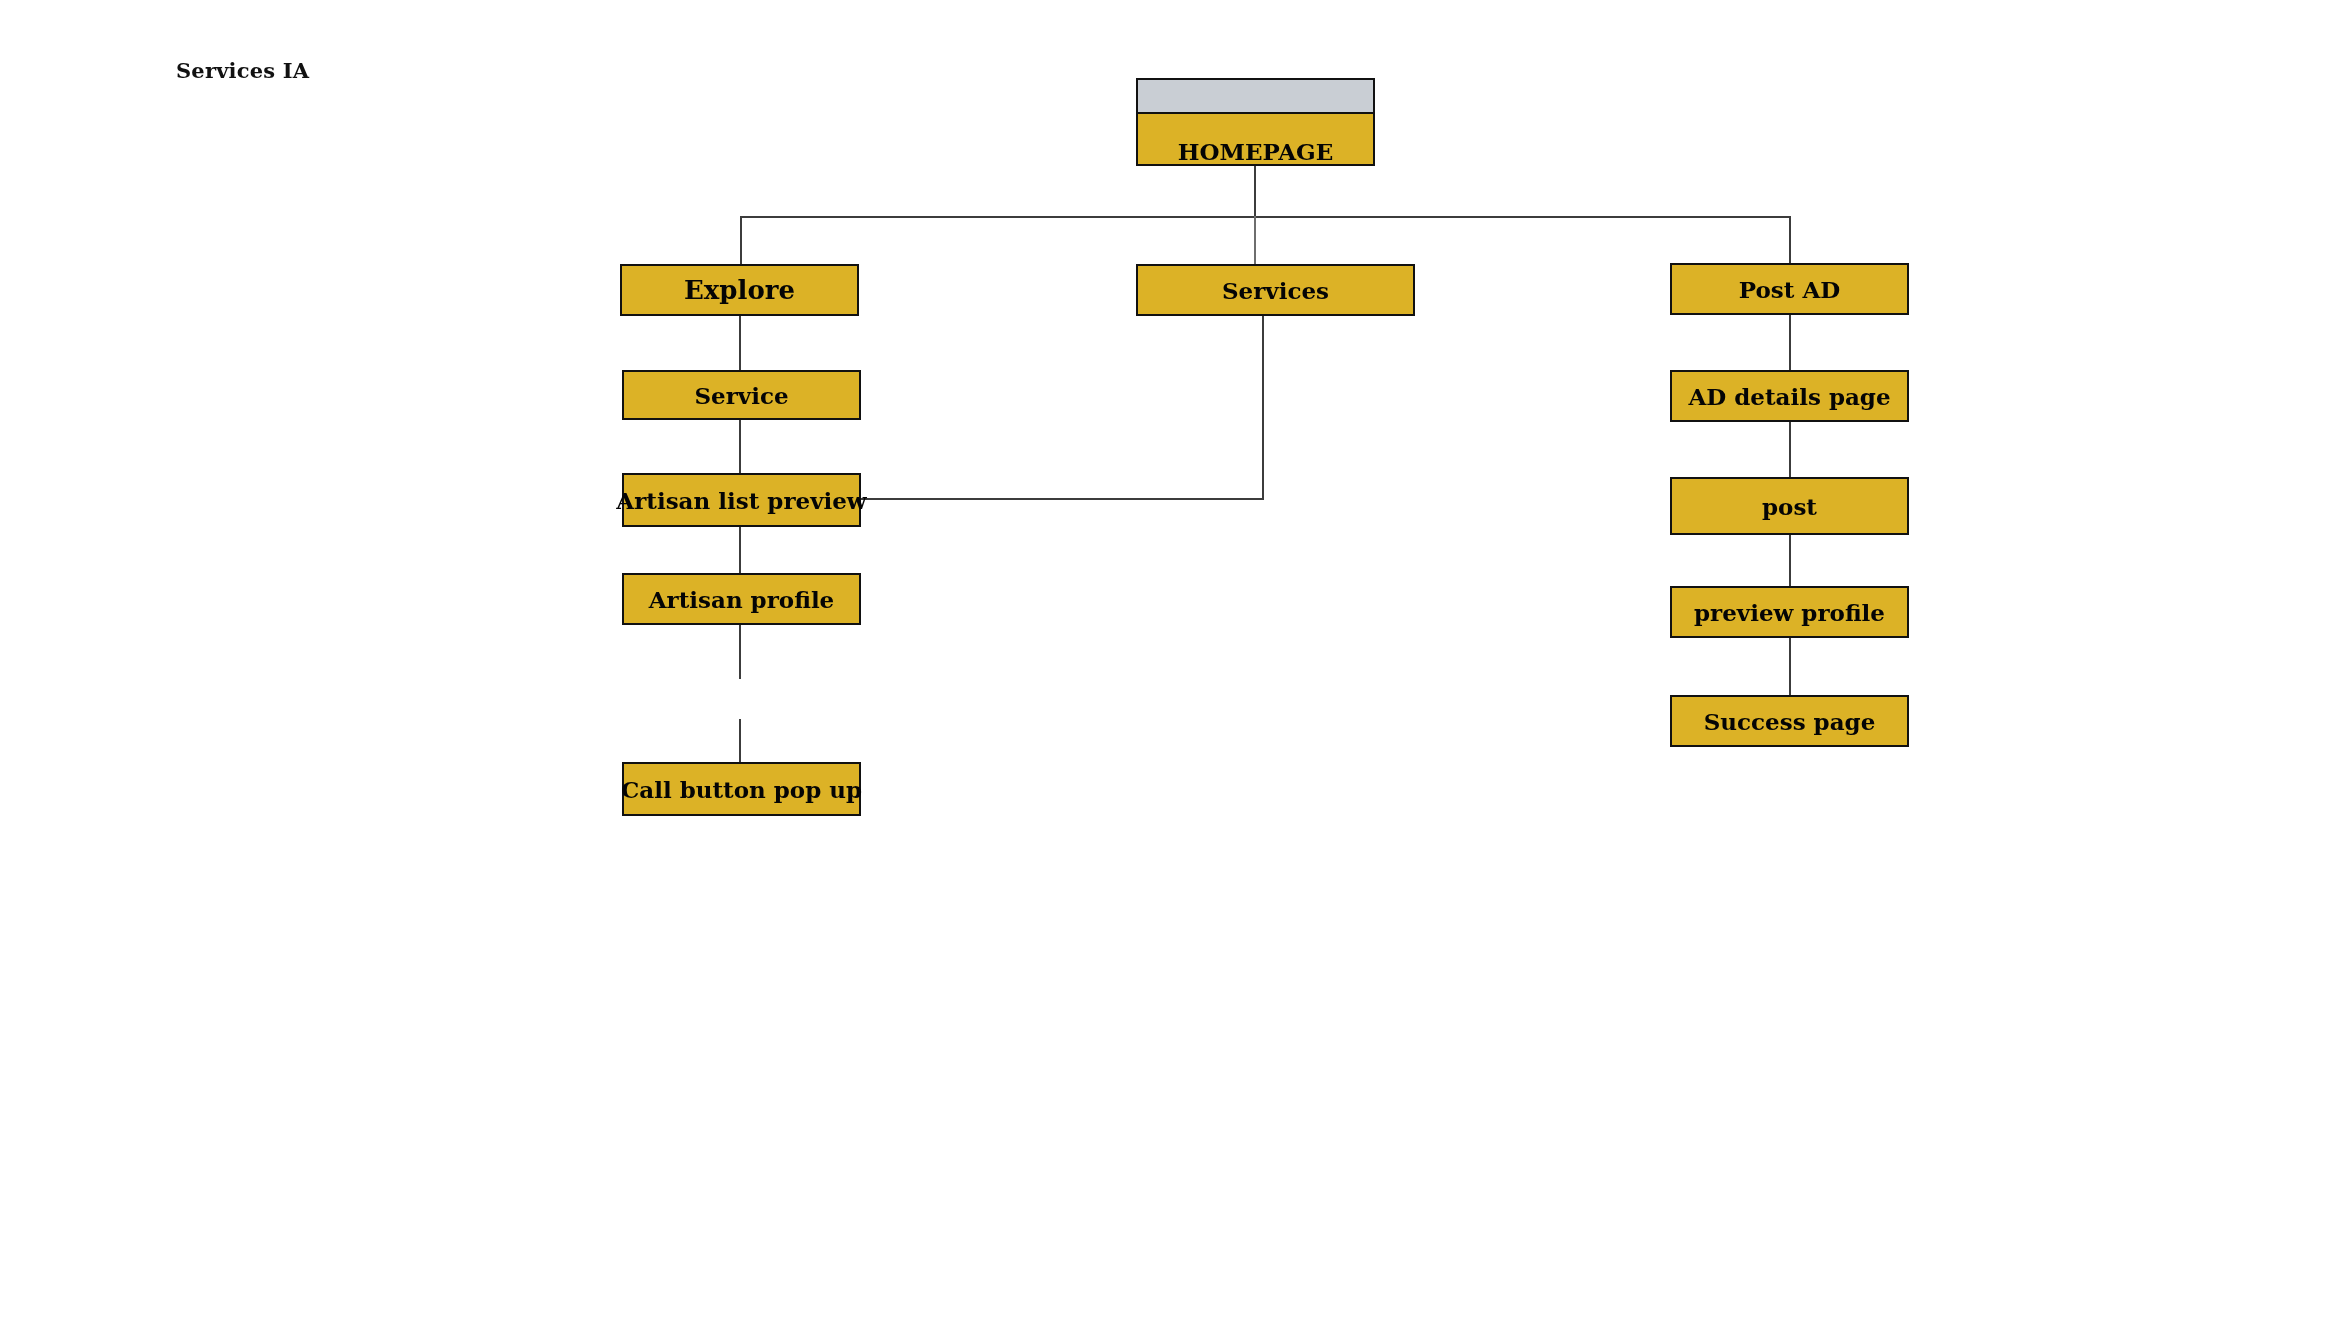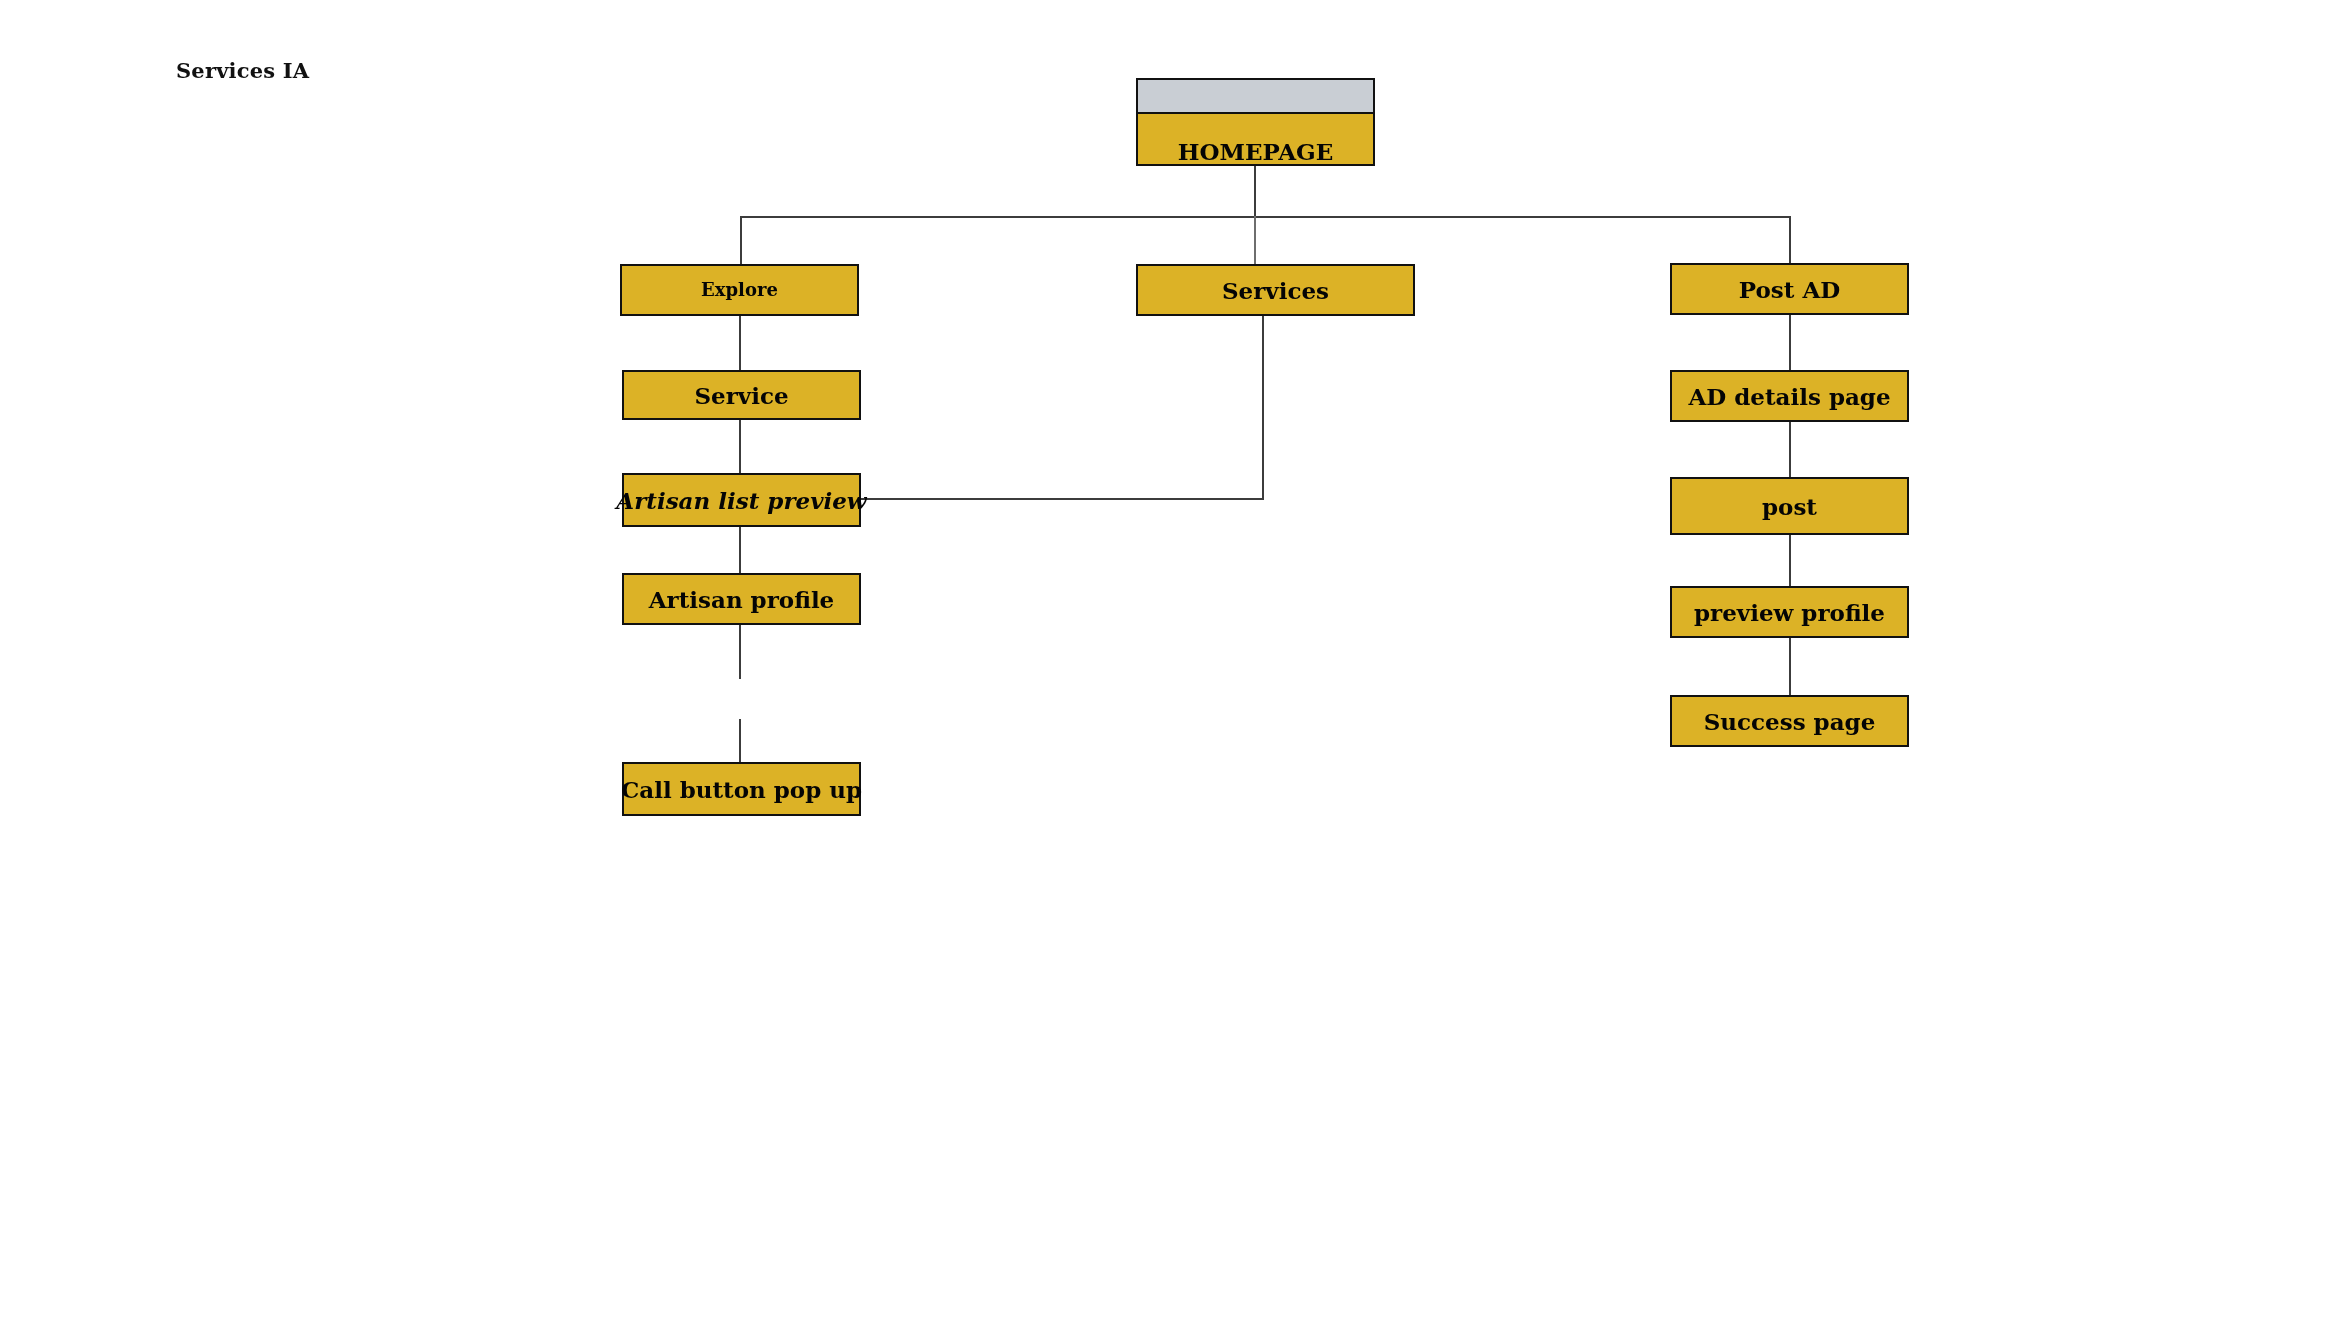--- a/index.html
+++ b/index.html
@@ -111,37 +111,37 @@
   <div class="line h" style="left:860px; top:498px; width:404px;"></div>
 
   <div class="node root" style="left:1136px; top:78px; width:239px; height:88px;">
     <div class="cap" style="height:34px;"></div>
     <div class="body">
       <span class="node-label" style="font-size:23px;">HOMEPAGE</span>
     </div>
   </div>
 
   <div class="node" style="left:620px; top:264px; width:239px; height:52px;">
-    <span class="node-label" style="font-size:18px;">Explore</span>
+    <span class="node-label" style="font-size:26px;">Explore</span>
   </div>
 
   <div class="node" style="left:1136px; top:264px; width:279px; height:52px;">
     <span class="node-label" style="font-size:23px;">Services</span>
   </div>
 
   <div class="node" style="left:1670px; top:263px; width:239px; height:52px;">
     <span class="node-label" style="font-size:23px;">Post AD</span>
   </div>
 
   <div class="node" style="left:622px; top:370px; width:239px; height:50px;">
     <span class="node-label" style="font-size:23px;">Service</span>
   </div>
 
   <div class="node" style="left:622px; top:473px; width:239px; height:54px;">
-    <span class="node-label" style="font-size:23px;font-style:italic;">Artisan list preview</span>
+    <span class="node-label" style="font-size:23px;">Artisan list preview</span>
   </div>
 
   <div class="node" style="left:622px; top:573px; width:239px; height:52px;">
     <span class="node-label" style="font-size:23px;">Artisan profile</span>
   </div>
 
 
   <div class="node" style="left:622px; top:762px; width:239px; height:54px;">
     <span class="node-label" style="font-size:23px;">Call button pop up</span>
   </div>

